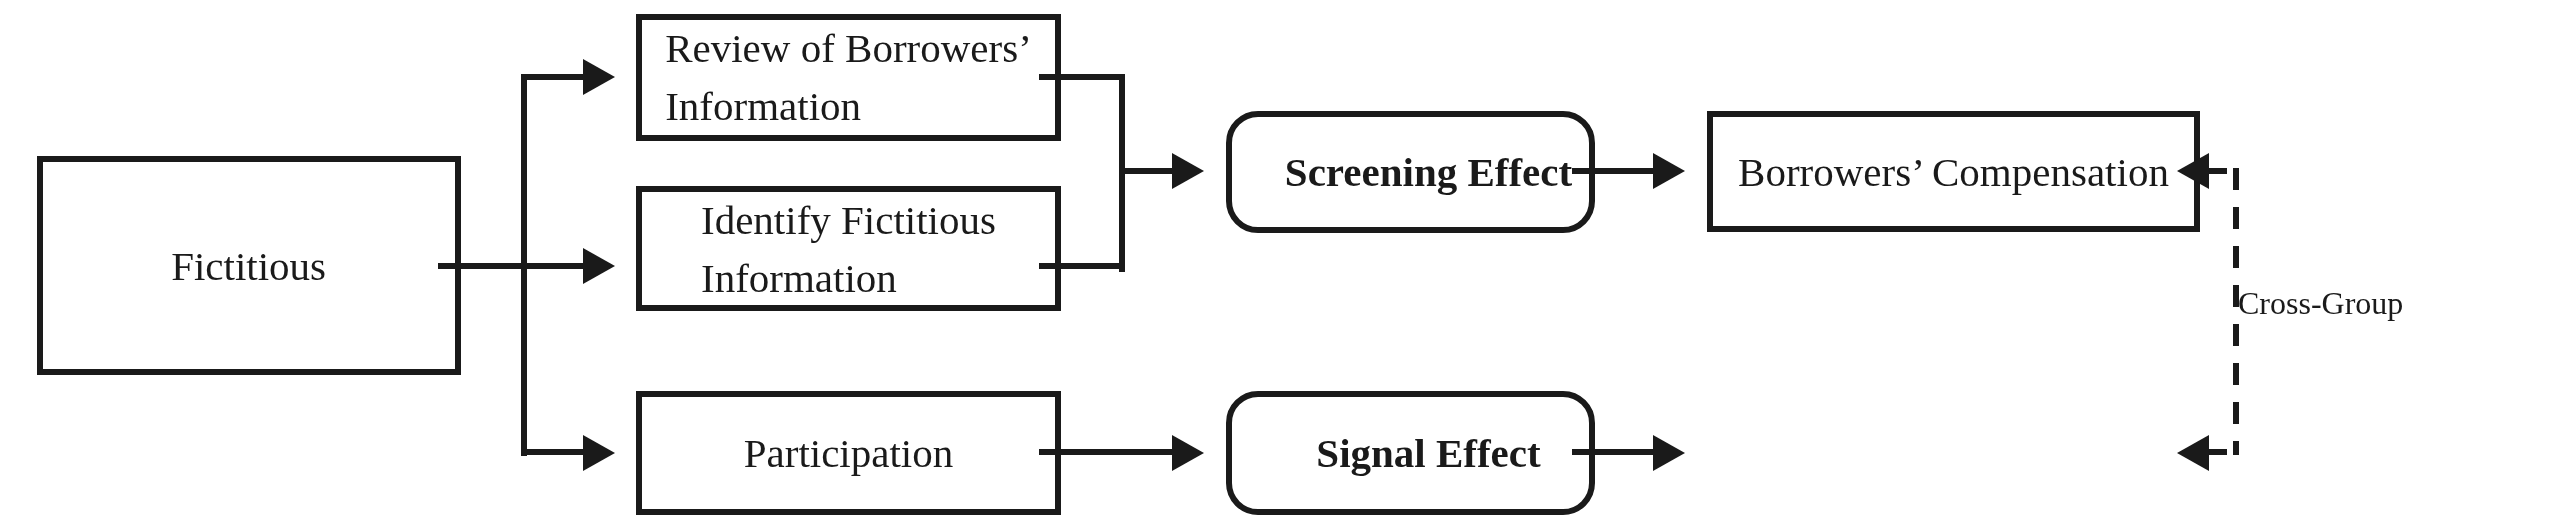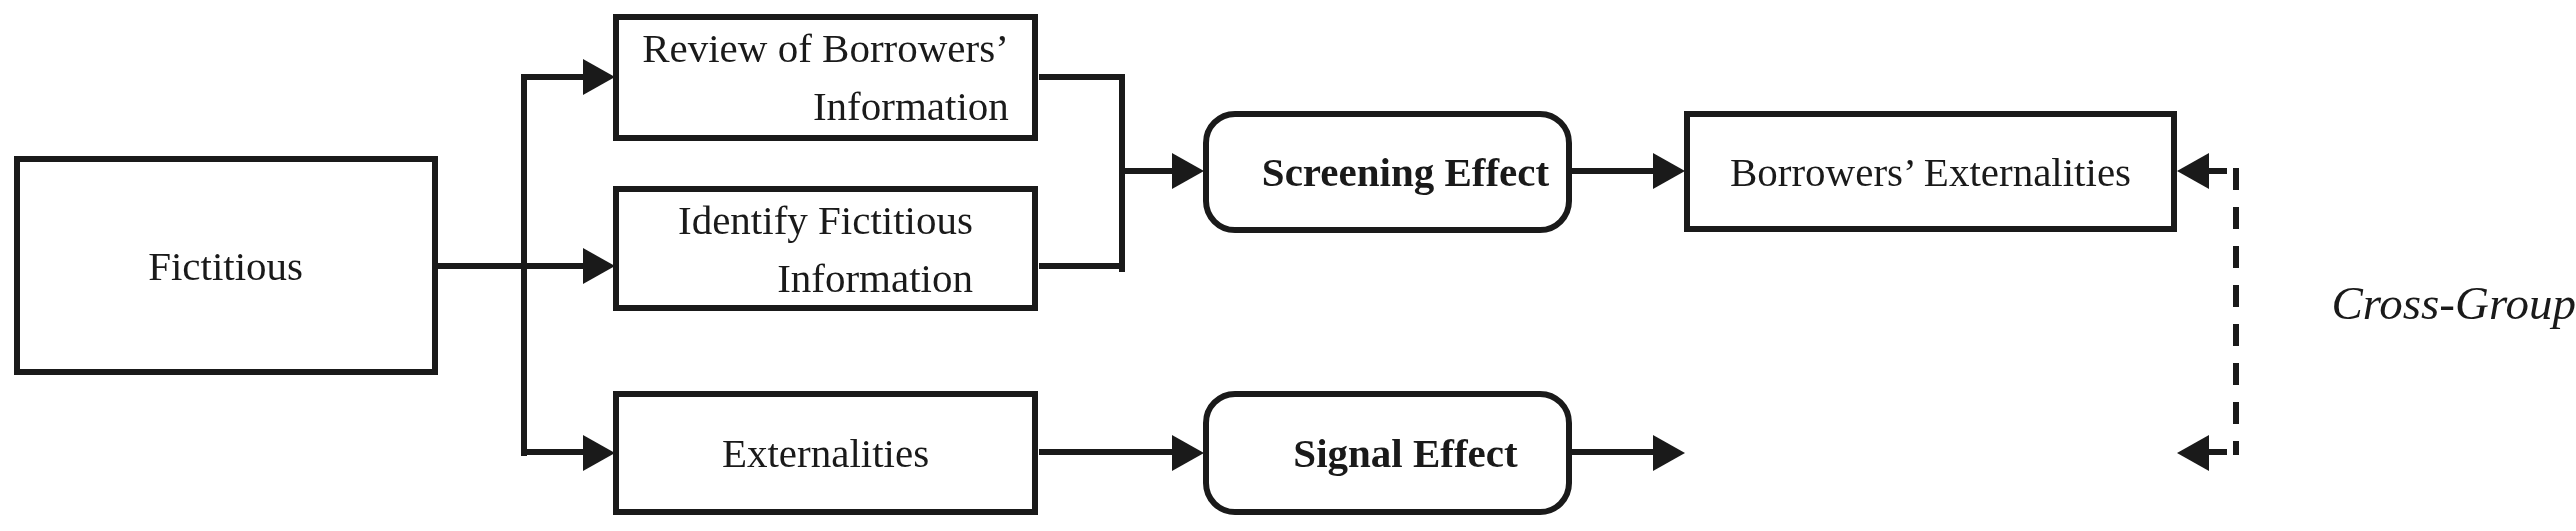--- a/index.html
+++ b/index.html
@@ -10,21 +10,22 @@
     color:var(--ink,#1a1a1a);
     font-family:"Liberation Serif", serif;
     overflow:hidden;
   }
   .node{
     position:absolute;
     box-sizing:border-box;
     border:6.2px solid var(--ink,#1a1a1a);
     background:#fff;
     display:flex;align-items:center;justify-content:center;
-    text-align:right;
+    text-align:left;
+    margin-left:23px;
   }
   .node .txt{font-size:41px;line-height:58px;}
   .node .txt span{display:block;}
   .rounded{border-radius:32px;padding-left:36px;}
   .bold{font-weight:bold;}
   .line{position:absolute;background:var(--ink,#1a1a1a);}
   .h{height:6.2px;}
   .v{width:6.2px;}
   .dash-h{
     position:absolute;height:6.2px;
@@ -41,23 +42,22 @@
     border-left:32px solid var(--ink,#1a1a1a);
   }
   .arrow-l{
     position:absolute;width:0;height:0;
     border-top:18px solid transparent;
     border-bottom:18px solid transparent;
     border-right:32px solid var(--ink,#1a1a1a);
   }
   .flabel{
     position:absolute;
-    font-size:47px;line-height:57px;
-    text-align:right;
-    font-style:italic;
+    font-size:32px;line-height:57px;
+    text-align:left;
   }
   .flabel span{display:block;}
 </style>
 </head>
 <body>
 
 <div id="canvas" style="--ink: #1a1a1a; --bg: #ffffff;">
 
   <div class="node" style="left:13.6px;top:156px;width:424px;height:219px;">
     <div class="txt">
@@ -74,39 +74,39 @@
 
   <div class="node" style="left:613px;top:186px;width:425px;height:125px;">
     <div class="txt">
       <span>Identify Fictitious</span>
       <span>Information</span>
     </div>
   </div>
 
   <div class="node" style="left:613px;top:391px;width:425px;height:124px;">
     <div class="txt">
-      <span>Externalities</span>
+      <span>Participation</span>
     </div>
   </div>
 
   <div class="node rounded" style="left:1203px;top:111px;width:369px;height:122px;">
     <div class="txt bold">
       <span>Screening Effect</span>
     </div>
   </div>
 
   <div class="node rounded" style="left:1203px;top:391px;width:369px;height:124px;">
     <div class="txt bold">
       <span>Signal Effect</span>
     </div>
   </div>
 
   <div class="node" style="left:1684px;top:111px;width:493px;height:121px;">
     <div class="txt">
-      <span>Borrowers’ Externalities</span>
+      <span>Borrowers’ Compensation</span>
     </div>
   </div>
 
 
   <div class="line h" style="left:438px;top:263px;width:148px;"></div>
   <div class="line v" style="left:521px;top:74px;height:382px;"></div>
   <div class="line h" style="left:521px;top:74px;width:65px;"></div>
   <div class="line h" style="left:521px;top:449px;width:65px;"></div>
 
   <div class="line h" style="left:1039px;top:74px;width:86px;"></div>

